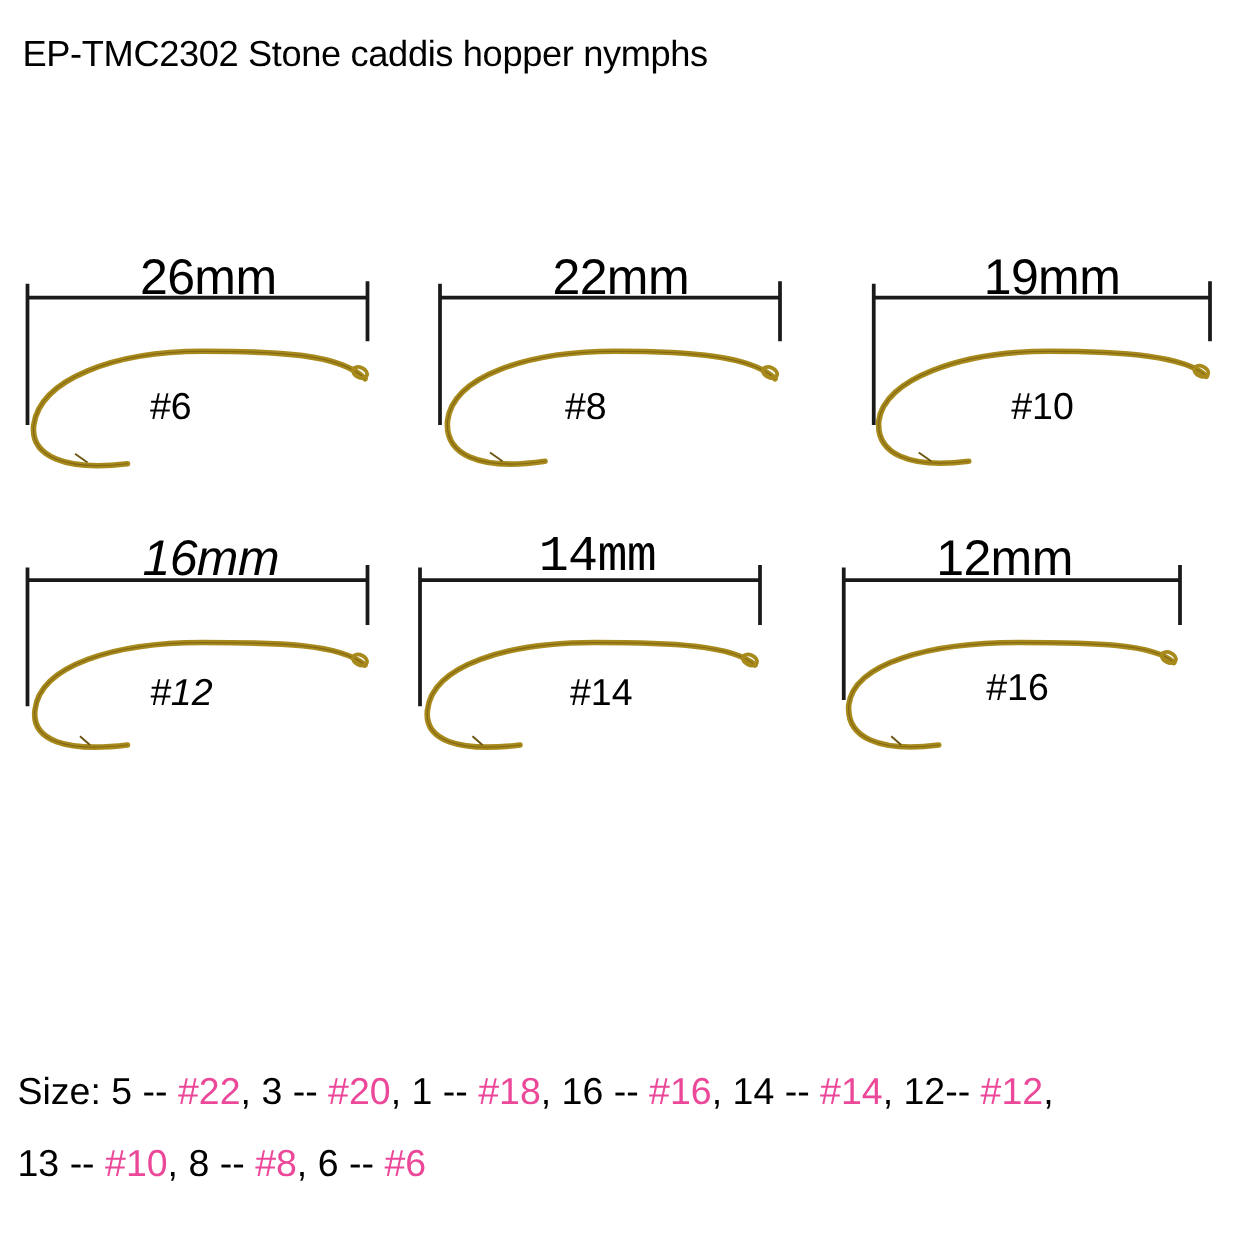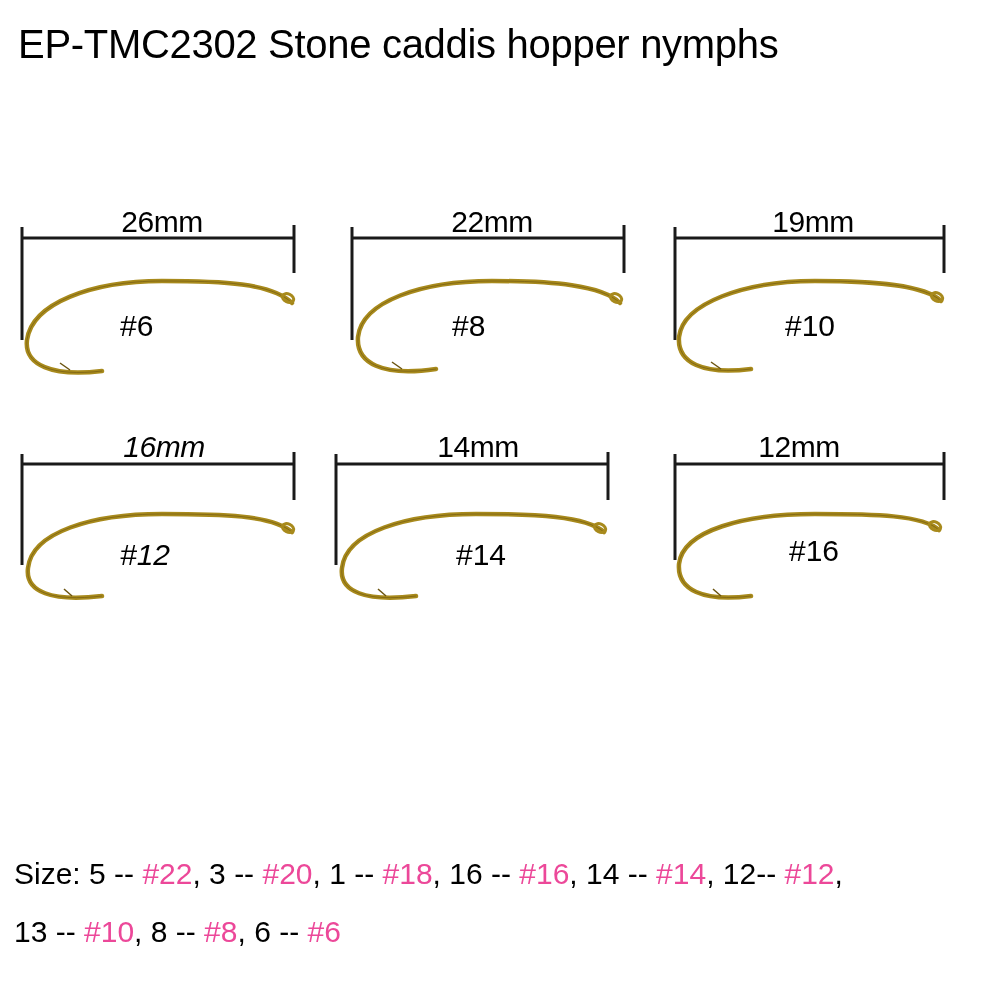--- a/index.html
+++ b/index.html
@@ -12,40 +12,40 @@
       height: 1000px;
       position: relative;
       overflow: hidden;
       font-family: "Liberation Sans", sans-serif;
       color: #000000;
     }
     .title {
       position: absolute;
       left: 18px;
       top: 24px;
-      font-size: 40px;
+      font-size: 29px;
       letter-spacing: -0.3px;
       line-height: 40px;
       white-space: nowrap;
     }
     .hook-cell {
       position: absolute;
       width: 300px;
       height: 200px;
     }
     .hook-cell svg {
       position: absolute;
       left: 0;
       top: 0;
       overflow: visible;
     }
     .length-label {
       position: absolute;
       top: 0;
-      font-size: 30px;
+      font-size: 40px;
       line-height: 34px;
       letter-spacing: -0.5px;
       white-space: nowrap;
       text-align: center;
     }
     .size-label {
       position: absolute;
       font-size: 30px;
       line-height: 34px;
       white-space: nowrap;
@@ -88,21 +88,21 @@
     <line x1="0" y1="33" x2="272" y2="33" stroke="#1a1a1a" stroke-width="3"></line>
     <path d="M 268 98 C 250 80, 200 76, 140 76 C 70 76, 10 96, 6 132 C 4 158, 30 172, 84 164" fill="none" stroke="#a88a1c" stroke-width="4.5" stroke-linecap="round"></path>
     <path d="M 268 98 C 250 80, 200 76, 140 76 C 70 76, 10 96, 6 132 C 4 158, 30 172, 84 164" fill="none" stroke="#6b5410" stroke-width="1" stroke-linecap="round" opacity="0.6"></path>
     <line x1="50" y1="164" x2="40" y2="157" stroke="#6b5410" stroke-width="1.5"></line>
     <ellipse cx="264" cy="93" rx="6" ry="4" fill="none" stroke="#a88a1c" stroke-width="3" transform="rotate(25 264 93)"></ellipse>
   </svg>
   <div class="length-label" style="left:90px; width:100px;">22mm</div>
   <div class="size-label" style="left:100px; top:104px;">#8</div>
 </div>
 
-<div class="hook-cell" style="left:675px; top:205px;">
+<div class="hook-cell" style="left:699px; top:205px;">
   <svg width="300" height="200">
     <line x1="0" y1="22" x2="0" y2="135" stroke="#1a1a1a" stroke-width="3"></line>
     <line x1="269" y1="20" x2="269" y2="68" stroke="#1a1a1a" stroke-width="3"></line>
     <line x1="0" y1="33" x2="269" y2="33" stroke="#1a1a1a" stroke-width="3"></line>
     <path d="M 266 96 C 250 80, 200 76, 140 76 C 70 76, 8 98, 4 132 C 2 158, 28 170, 76 164" fill="none" stroke="#a88a1c" stroke-width="4.5" stroke-linecap="round"></path>
     <path d="M 266 96 C 250 80, 200 76, 140 76 C 70 76, 8 98, 4 132 C 2 158, 28 170, 76 164" fill="none" stroke="#6b5410" stroke-width="1" stroke-linecap="round" opacity="0.6"></path>
     <line x1="46" y1="164" x2="36" y2="157" stroke="#6b5410" stroke-width="1.5"></line>
     <ellipse cx="262" cy="92" rx="6" ry="4" fill="none" stroke="#a88a1c" stroke-width="3" transform="rotate(25 262 92)"></ellipse>
   </svg>
   <div class="length-label" style="left:88px; width:100px;">19mm</div>
@@ -126,21 +126,21 @@
 <div class="hook-cell" style="left:336px; top:430px;">
   <svg width="300" height="200">
     <line x1="0" y1="24" x2="0" y2="135" stroke="#1a1a1a" stroke-width="3"></line>
     <line x1="272" y1="22" x2="272" y2="70" stroke="#1a1a1a" stroke-width="3"></line>
     <line x1="0" y1="34" x2="272" y2="34" stroke="#1a1a1a" stroke-width="3"></line>
     <path d="M 268 102 C 250 86, 200 84, 140 84 C 70 84, 10 102, 6 138 C 3 162, 30 172, 80 166" fill="none" stroke="#a88a1c" stroke-width="4.5" stroke-linecap="round"></path>
     <path d="M 268 102 C 250 86, 200 84, 140 84 C 70 84, 10 102, 6 138 C 3 162, 30 172, 80 166" fill="none" stroke="#6b5410" stroke-width="1" stroke-linecap="round" opacity="0.6"></path>
     <line x1="50" y1="166" x2="42" y2="159" stroke="#6b5410" stroke-width="1.5"></line>
     <ellipse cx="264" cy="98" rx="6" ry="4" fill="none" stroke="#a88a1c" stroke-width="3" transform="rotate(25 264 98)"></ellipse>
   </svg>
-  <div class="length-label" style="left:92px; width:100px;">14mm</div>
+  <div class="length-label" style="left:92px; width:100px;font-family:Liberation Mono, monospace;">14mm</div>
   <div class="size-label" style="left:120px; top:108px;">#14</div>
 </div>
 
 <div class="hook-cell" style="left:675px; top:430px;">
   <svg width="300" height="200">
     <line x1="0" y1="24" x2="0" y2="130" stroke="#1a1a1a" stroke-width="3"></line>
     <line x1="269" y1="22" x2="269" y2="70" stroke="#1a1a1a" stroke-width="3"></line>
     <line x1="0" y1="34" x2="269" y2="34" stroke="#1a1a1a" stroke-width="3"></line>
     <path d="M 264 100 C 248 85, 200 84, 140 84 C 70 84, 8 100, 4 134 C 2 160, 28 172, 76 166" fill="none" stroke="#a88a1c" stroke-width="4.5" stroke-linecap="round"></path>
     <path d="M 264 100 C 248 85, 200 84, 140 84 C 70 84, 8 100, 4 134 C 2 160, 28 172, 76 166" fill="none" stroke="#6b5410" stroke-width="1" stroke-linecap="round" opacity="0.6"></path>

